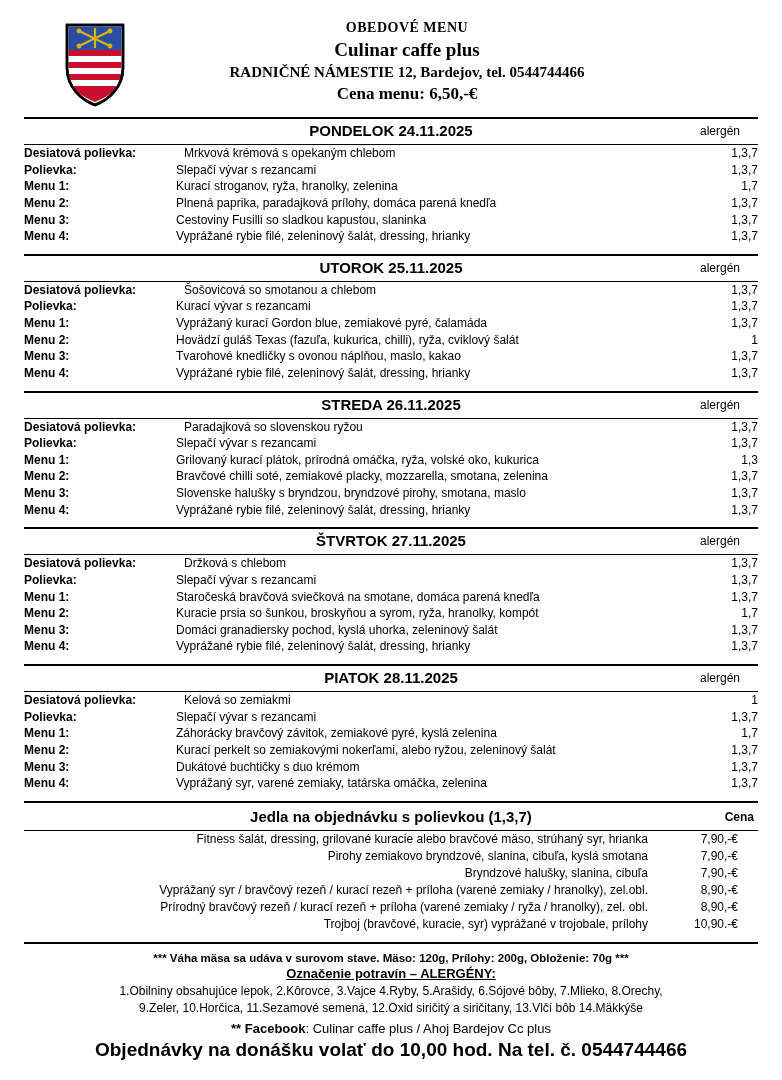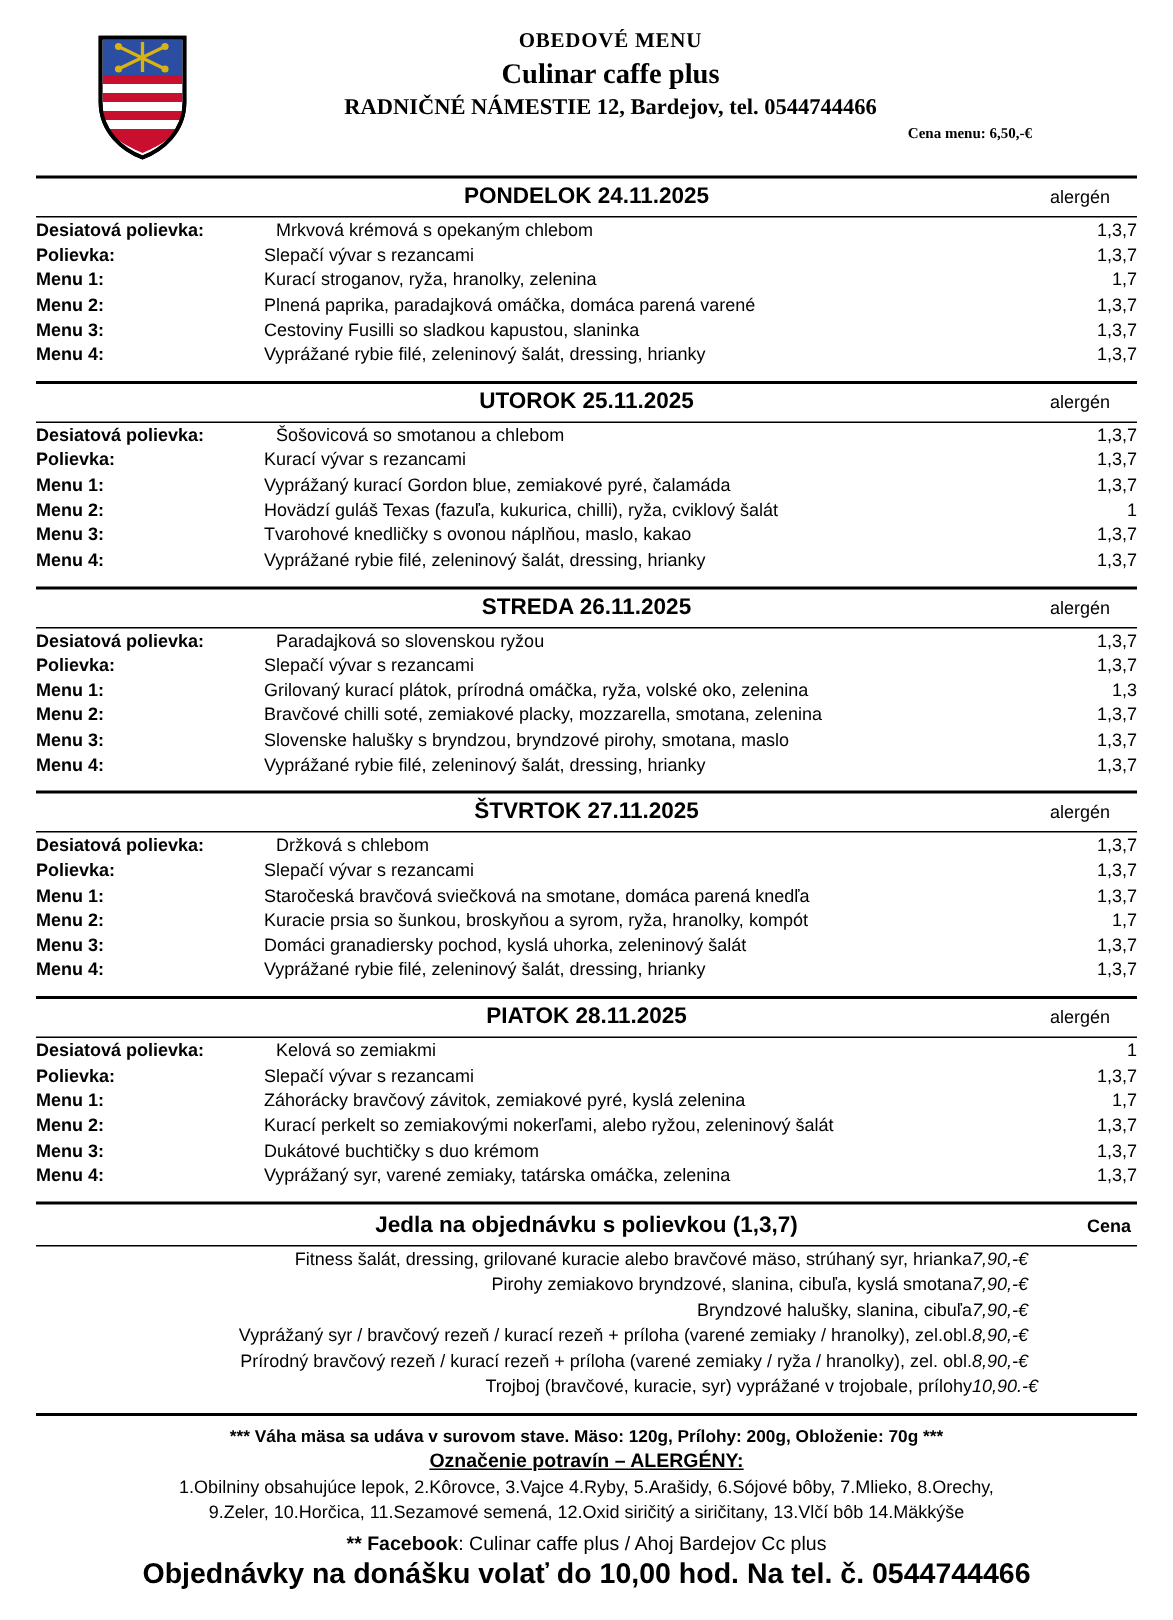--- a/index.html
+++ b/index.html
@@ -55,22 +55,21 @@
   }
   .h-line3 {
     font-family: "Liberation Serif", serif;
     font-weight: bold;
     font-size: 15px;
     margin-bottom: 3px;
   }
   .h-line4 {
     font-family: "Liberation Serif", serif;
     font-weight: bold;
-    font-size: 10px;
-    text-align: right;
+    font-size: 17px;
   }
 
   
   .rule-thick {
     border-top: 2px solid #000;
     margin: 9px 0 0 0;
   }
   .rule-thin {
     border-top: 1px solid #000;
     margin: 3px 0 0 0;
@@ -140,23 +139,22 @@
     table-layout: fixed;
   }
   table.orders td {
     padding: 1px 0;
     vertical-align: top;
     line-height: 1.25;
   }
   table.orders td.oname { padding-left: 6px; text-align: right; }
   table.orders td.oprice {
     width: 90px;
-    text-align: left;
+    text-align: right;
     padding-right: 20px;
-    font-style: italic;
   }
 
   
   .footer {
     text-align: center;
     font-size: 12px;
     margin-top: 4px;
   }
   .footer .weight-note {
     font-weight: bold;
@@ -238,21 +236,21 @@
             <td class="desc">Slepačí vývar s rezancami</td>
             <td class="alg">1,3,7</td>
           </tr>
           <tr>
             <td class="lbl">Menu 1:</td>
             <td class="desc">Kurací stroganov, ryža, hranolky, zelenina</td>
             <td class="alg">1,7</td>
           </tr>
           <tr>
             <td class="lbl">Menu 2:</td>
-            <td class="desc">Plnená paprika, paradajková omáčka, domáca parená varené</td>
+            <td class="desc">Plnená paprika, paradajková prílohy, domáca parená knedľa</td>
             <td class="alg">1,3,7</td>
           </tr>
           <tr>
             <td class="lbl">Menu 3:</td>
             <td class="desc">Cestoviny Fusilli so sladkou kapustou, slaninka</td>
             <td class="alg">1,3,7</td>
           </tr>
           <tr>
             <td class="lbl">Menu 4:</td>
             <td class="desc">Vyprážané rybie filé, zeleninový šalát, dressing, hrianky</td>
@@ -307,21 +305,21 @@
             <td class="desc">Paradajková so slovenskou ryžou</td>
             <td class="alg">1,3,7</td>
           </tr>
           <tr>
             <td class="lbl">Polievka:</td>
             <td class="desc">Slepačí vývar s rezancami</td>
             <td class="alg">1,3,7</td>
           </tr>
           <tr>
             <td class="lbl">Menu 1:</td>
-            <td class="desc">Grilovaný kurací plátok, prírodná omáčka, ryža, volské oko, zelenina</td>
+            <td class="desc">Grilovaný kurací plátok, prírodná omáčka, ryža, volské oko, kukurica</td>
             <td class="alg">1,3</td>
           </tr>
           <tr>
             <td class="lbl">Menu 2:</td>
             <td class="desc">Bravčové chilli soté, zemiakové placky, mozzarella, smotana, zelenina</td>
             <td class="alg">1,3,7</td>
           </tr>
           <tr>
             <td class="lbl">Menu 3:</td>
             <td class="desc">Slovenske halušky s bryndzou, bryndzové pirohy, smotana, maslo</td>

